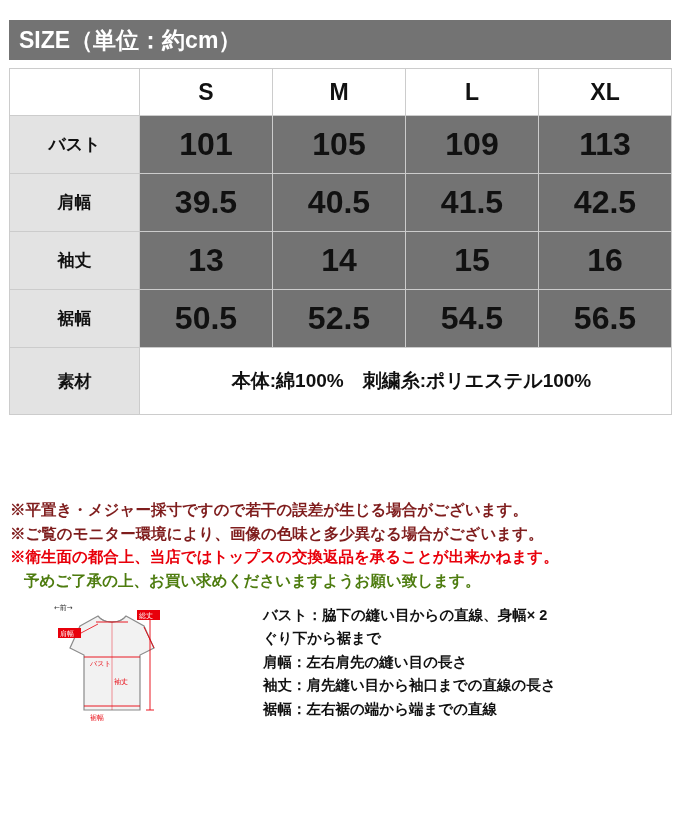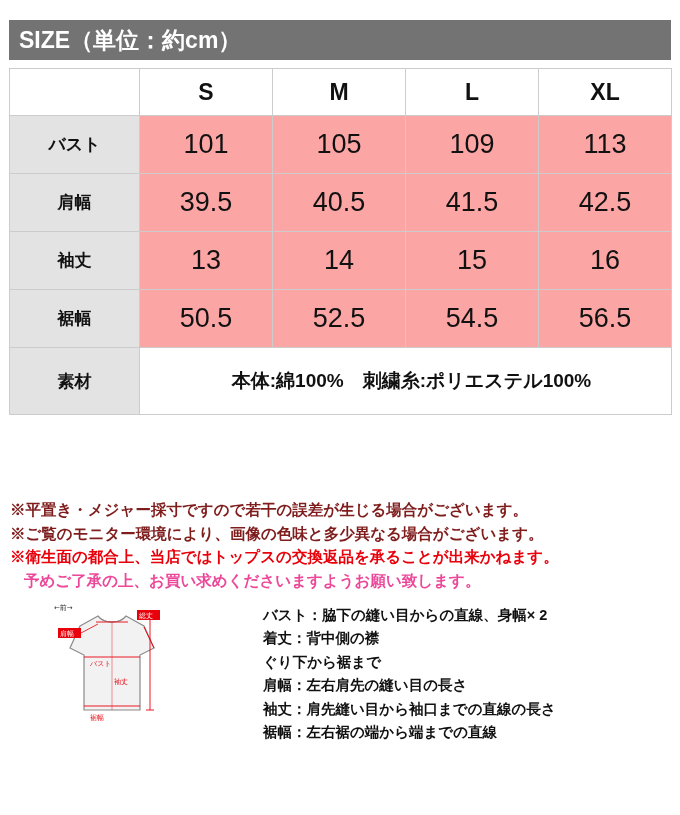--- a/index.html
+++ b/index.html
@@ -74,23 +74,23 @@
   .data-row td {
     height: 57px;
   }
   td.label-cell {
     background: #e3e3e3;
     font-size: 17px;
     font-weight: bold;
     color: #111111;
   }
   td.value-cell {
-    background: #fca5a5;
-    font-size: 27px;
-    font-weight: normal;
+    background: #737373;
+    font-size: 32px;
+    font-weight: bold;
   }
   .row-material td {
     height: 66px;
   }
   td.material-cell {
     background: #ffffff;
     font-size: 19px;
     font-weight: bold;
     text-align: center;
     padding-left: 12px;
@@ -101,21 +101,21 @@
     position: absolute;
     left: 10px;
     top: 498px;
     width: 662px;
     font-size: 15.5px;
     line-height: 1.52;
     font-weight: bold;
   }
   .notes .n-black { color: #7f1d1d; }
   .notes .n-red { color: #e8000b; }
-  .notes .n-red-indent { color: #ec4899; padding-left: 14px; }
+  .notes .n-red-indent { color: #4d7c0f; padding-left: 14px; }
 
   
   .bottom {
     position: absolute;
     left: 0;
     top: 596px;
     width: 680px;
     height: 180px;
   }
 
@@ -244,21 +244,20 @@
 
         <line x1="60" y1="106" x2="116" y2="106" stroke="#e8000b" stroke-width="0.9"></line>
         <text x="66" y="120" font-family="DejaVu Sans, sans-serif" font-size="7" fill="#e8000b">裾幅</text>
 
         <line x1="88" y1="22" x2="88" y2="110" stroke="#e8000b" stroke-width="0.6" opacity="0.7"></line>
       </svg>
     </div>
 
     <div class="measure-list">
       <div>バスト：脇下の縫い目からの直線、身幅× 2</div>
-      <div>着丈：背中側の襟</div>
       <div>ぐり下から裾まで</div>
       <div>肩幅：左右肩先の縫い目の長さ</div>
       <div>袖丈：肩先縫い目から袖口までの直線の長さ</div>
       <div>裾幅：左右裾の端から端までの直線</div>
     </div>
 
   </div>
 
 </div>
 

